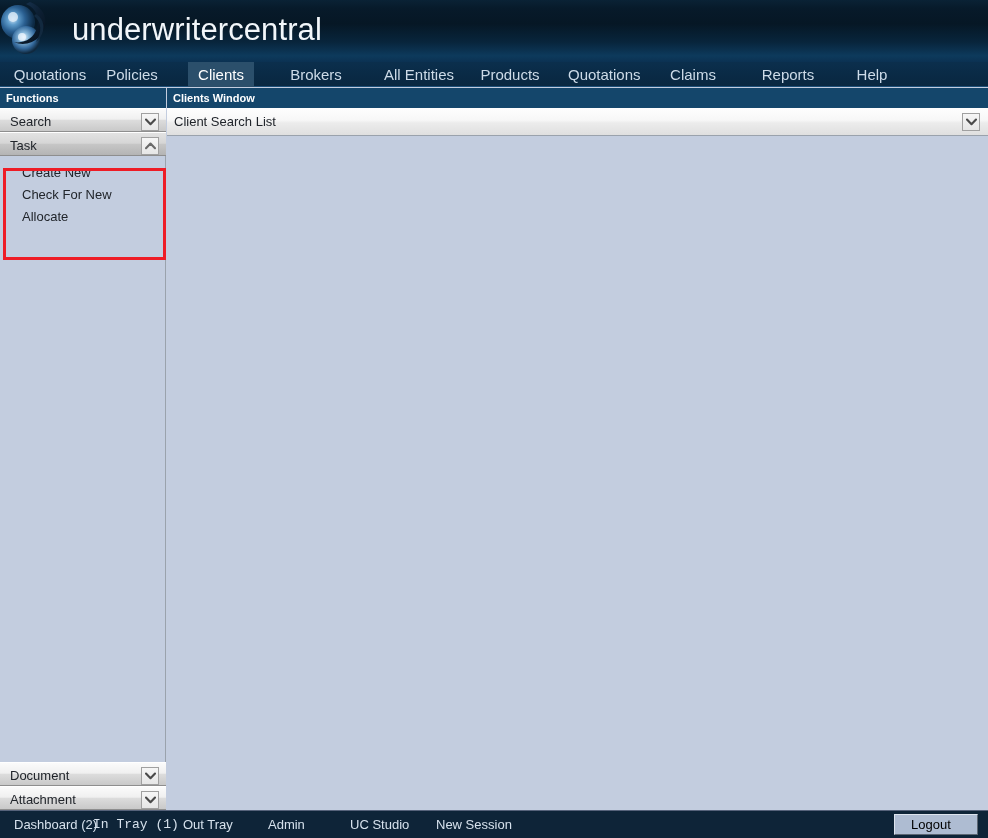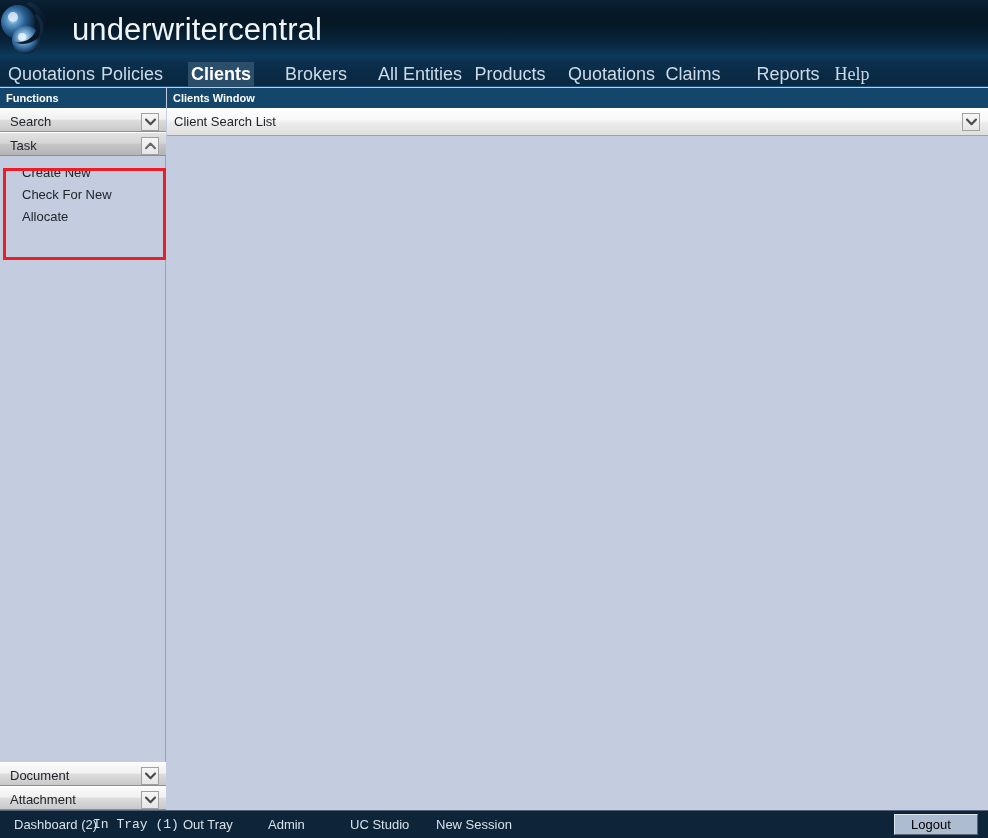--- a/index.html
+++ b/index.html
@@ -59,30 +59,30 @@
     background: linear-gradient(to bottom, #0b2f4d 0%, #0a2a45 55%, #092740 100%);
     border-bottom: 1px solid #1d4f78;
   }
 
   .nav-item {
     position: absolute;
     top: 0;
     height: 25px;
     line-height: 25px;
     text-align: center;
-    font-size: 18px;
+    font-size: 15px;
     color: #cddbe8;
     white-space: nowrap;
     cursor: pointer;
   }
 
   .nav-item.active {
     background: #2b4f6b;
     color: #ffffff;
-    font-weight: bold;
+    font-weight: normal;
   }
 
   
   .panel-head-row {
     position: absolute;
     top: 88px; left: 0;
     width: 988px;
     height: 20px;
   }
 
@@ -300,21 +300,21 @@
   <div class="navbar">
     <div class="nav-item" style="left:8px;width:84px;">Quotations</div>
     <div class="nav-item" style="left:96px;width:72px;">Policies</div>
     <div class="nav-item active" style="left:188px;width:66px;">Clients</div>
     <div class="nav-item" style="left:280px;width:72px;">Brokers</div>
     <div class="nav-item" style="left:378px;width:82px;">All Entities</div>
     <div class="nav-item" style="left:474px;width:72px;">Products</div>
     <div class="nav-item" style="left:568px;width:72px;">Quotations</div>
     <div class="nav-item" style="left:662px;width:62px;">Claims</div>
     <div class="nav-item" style="left:754px;width:68px;">Reports</div>
-    <div class="nav-item" style="left:828px;width:48px;font-family:Liberation Serif, serif;">Help</div>
+    <div class="nav-item" style="left:848px;width:48px;">Help</div>
   </div>
 
   <div class="panel-head-row">
     <div class="panel-head functions">Functions</div>
     <div class="panel-head clientswin">Clients Window</div>
   </div>
 
   <div class="sidebar">
 
     <div class="acc-head">

